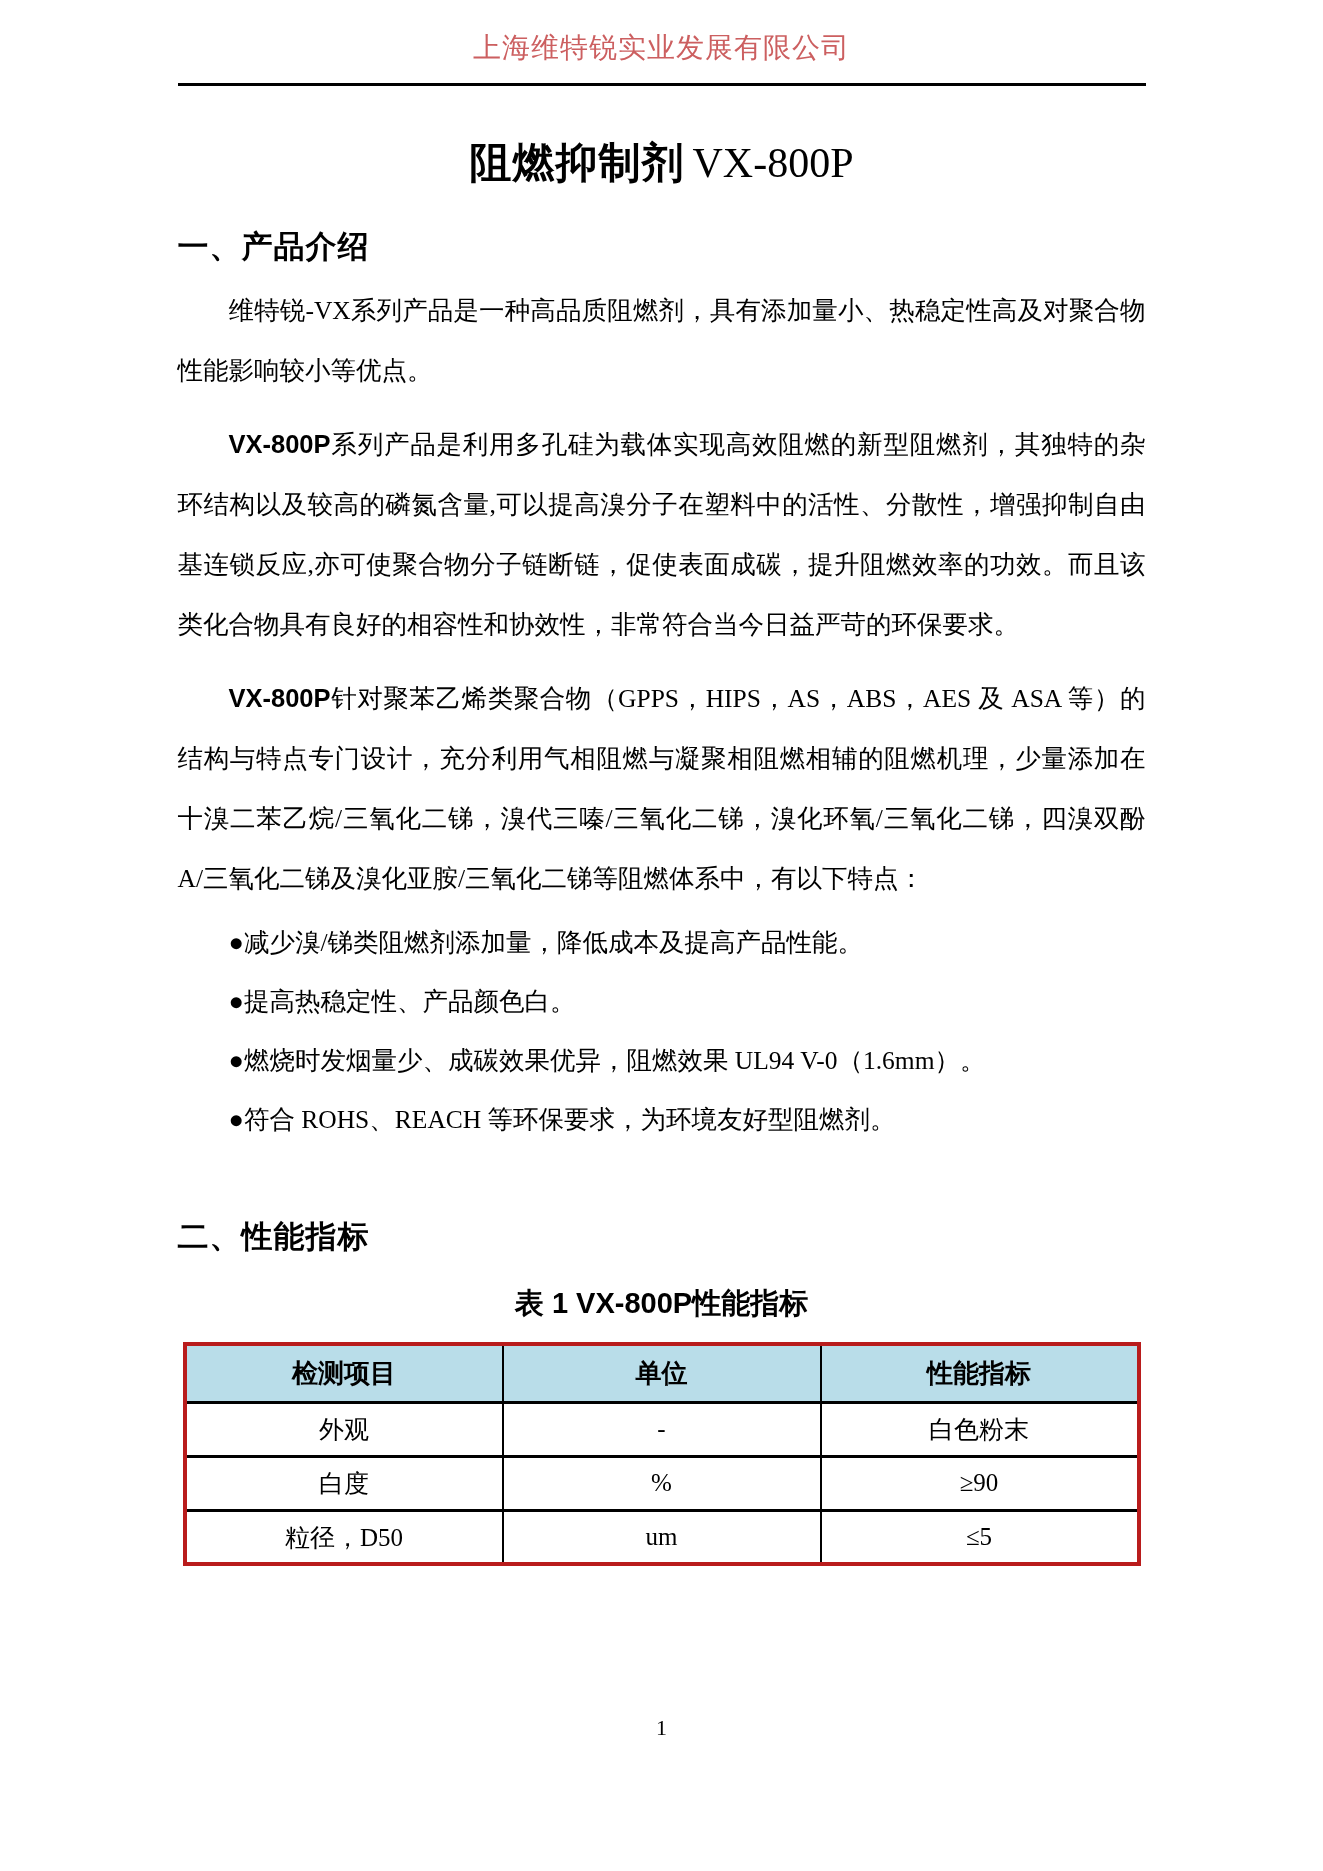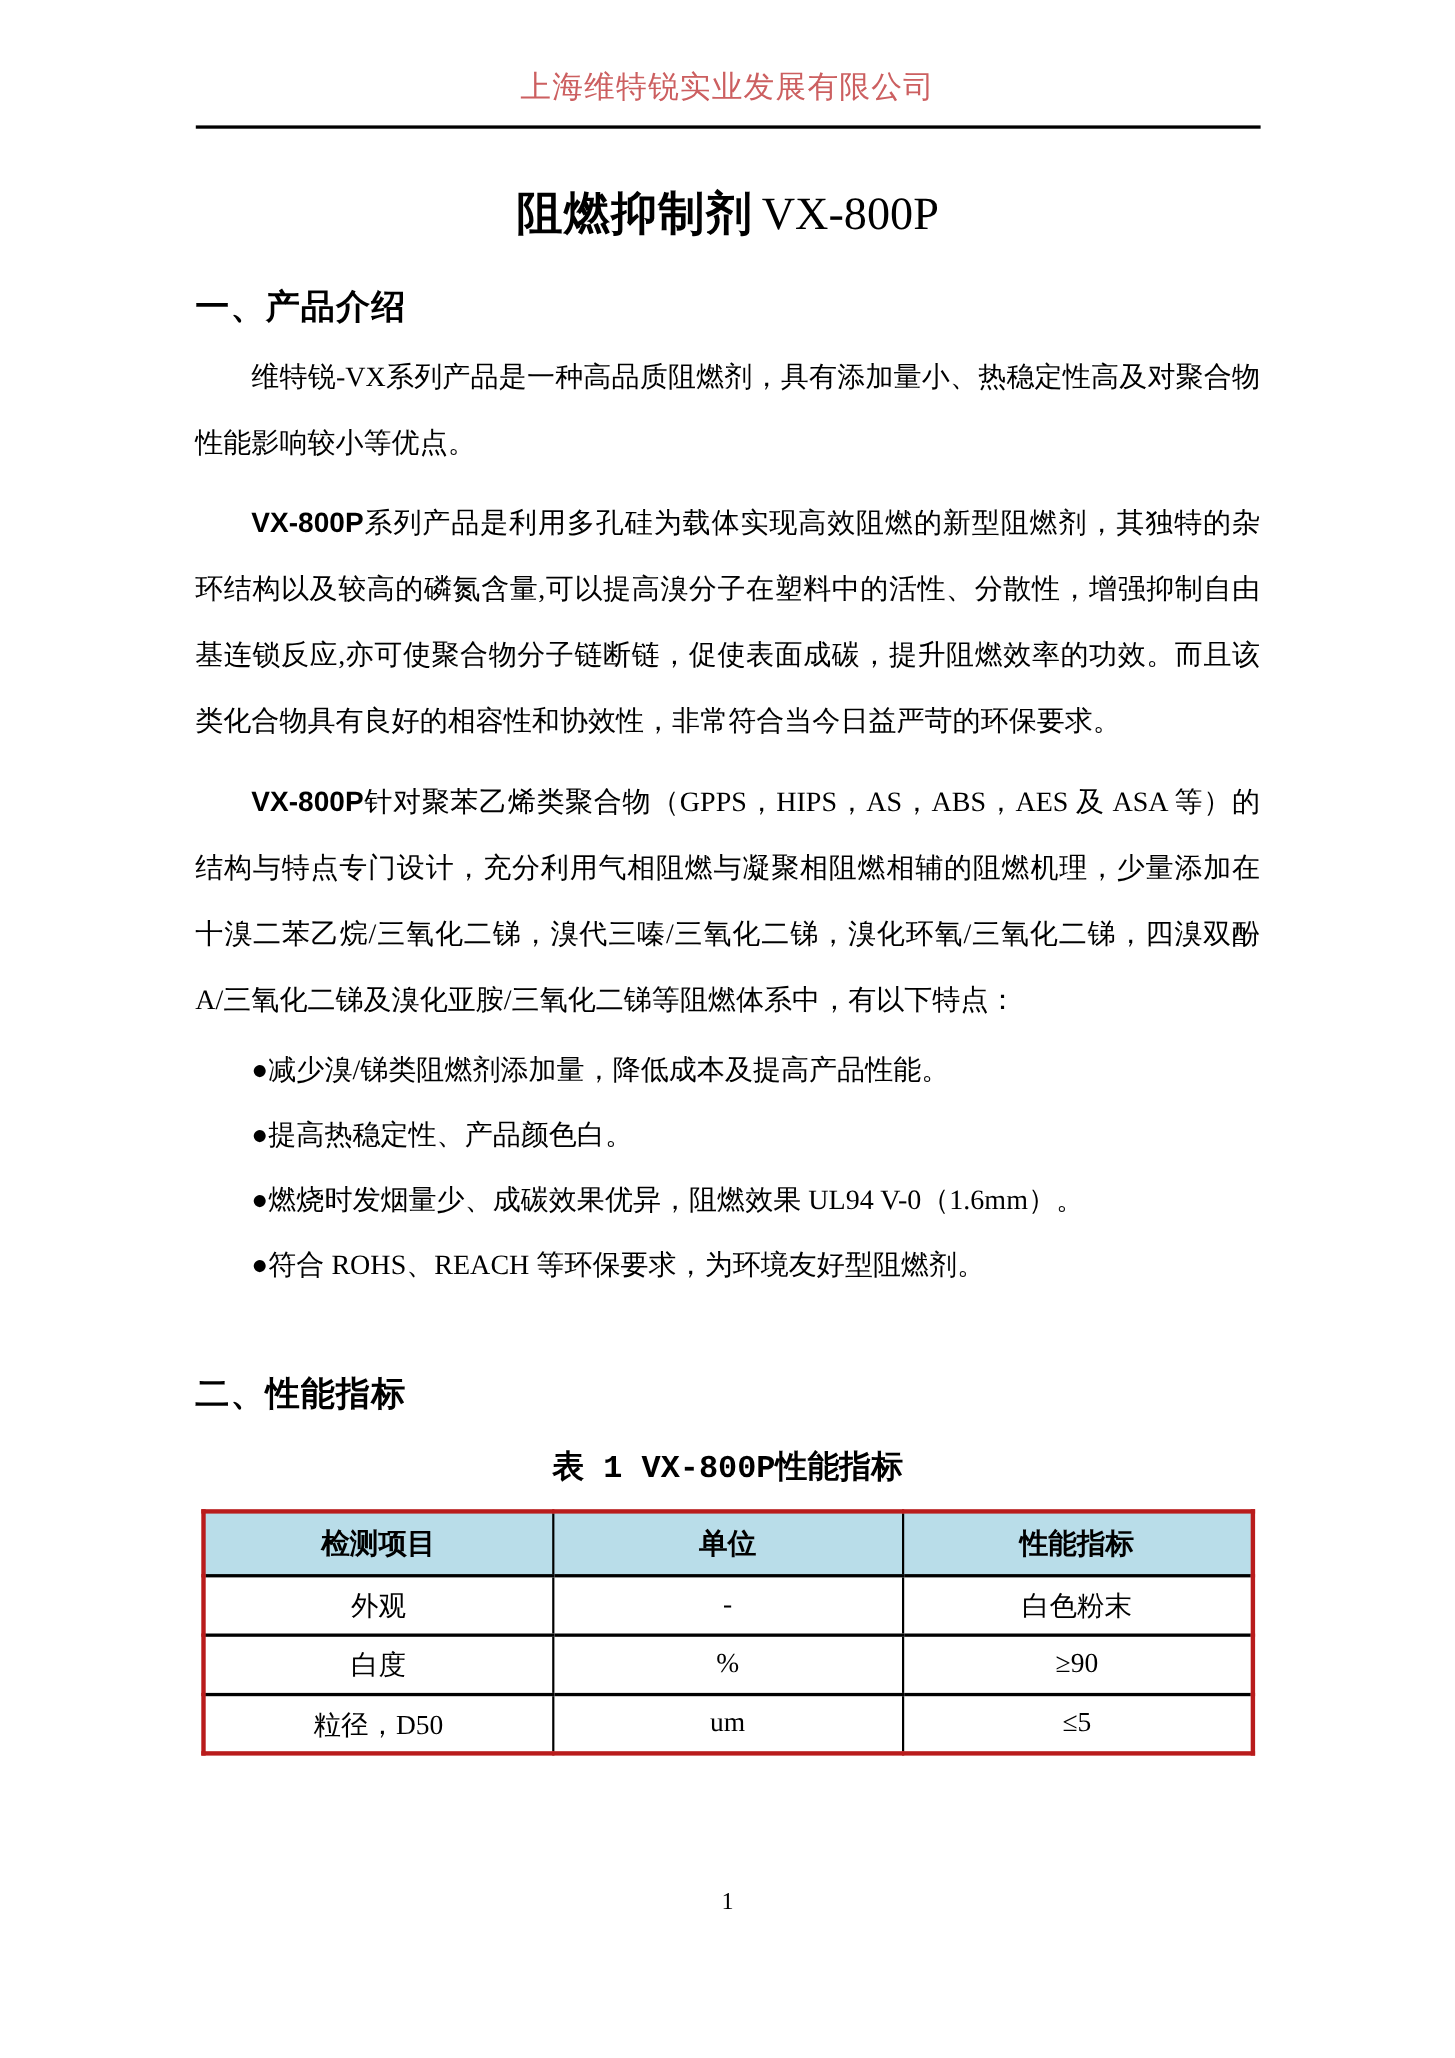--- a/index.html
+++ b/index.html
@@ -8,21 +8,21 @@
     font-family: "Liberation Serif", "DejaVu Serif", serif;
     color: #000;
   }
   .page {
     position: relative;
     width: 1323px;
     height: 1871px;
     background: #ffffff;
     overflow: hidden;
   }
-  .doc-header { padding-top: 60px; }
+  .doc-header { padding-top: 29px; }
   .company {
     text-align: center;
     font-size: 28px;
     letter-spacing: 1px;
     color: var(--accent-red, #cc5f60);
     font-family: "Liberation Serif", "DejaVu Serif", serif;
   }
   .header-rule {
     width: 968px;
     margin: 16px auto 0 auto;
@@ -70,21 +70,21 @@
   .bullets { margin-top: 4px; }
   .bullet-line {
     font-size: 25.5px;
     line-height: 59px;
     padding-left: 2em;
   }
   .section2-heading { margin-top: 67px; }
   .table-title {
     margin-top: 26px;
     text-align: center;
-    font-family: Liberation Mono, monospace;
+    font-family: Liberation Sans, sans-serif;
     font-weight: 900;
     font-size: 29px;
   }
   table.spec-table {
     width: 958px;
     margin: 18px auto 0 auto;
     border-collapse: collapse;
     table-layout: fixed;
     border: 4px solid #b91c1c;
   }

